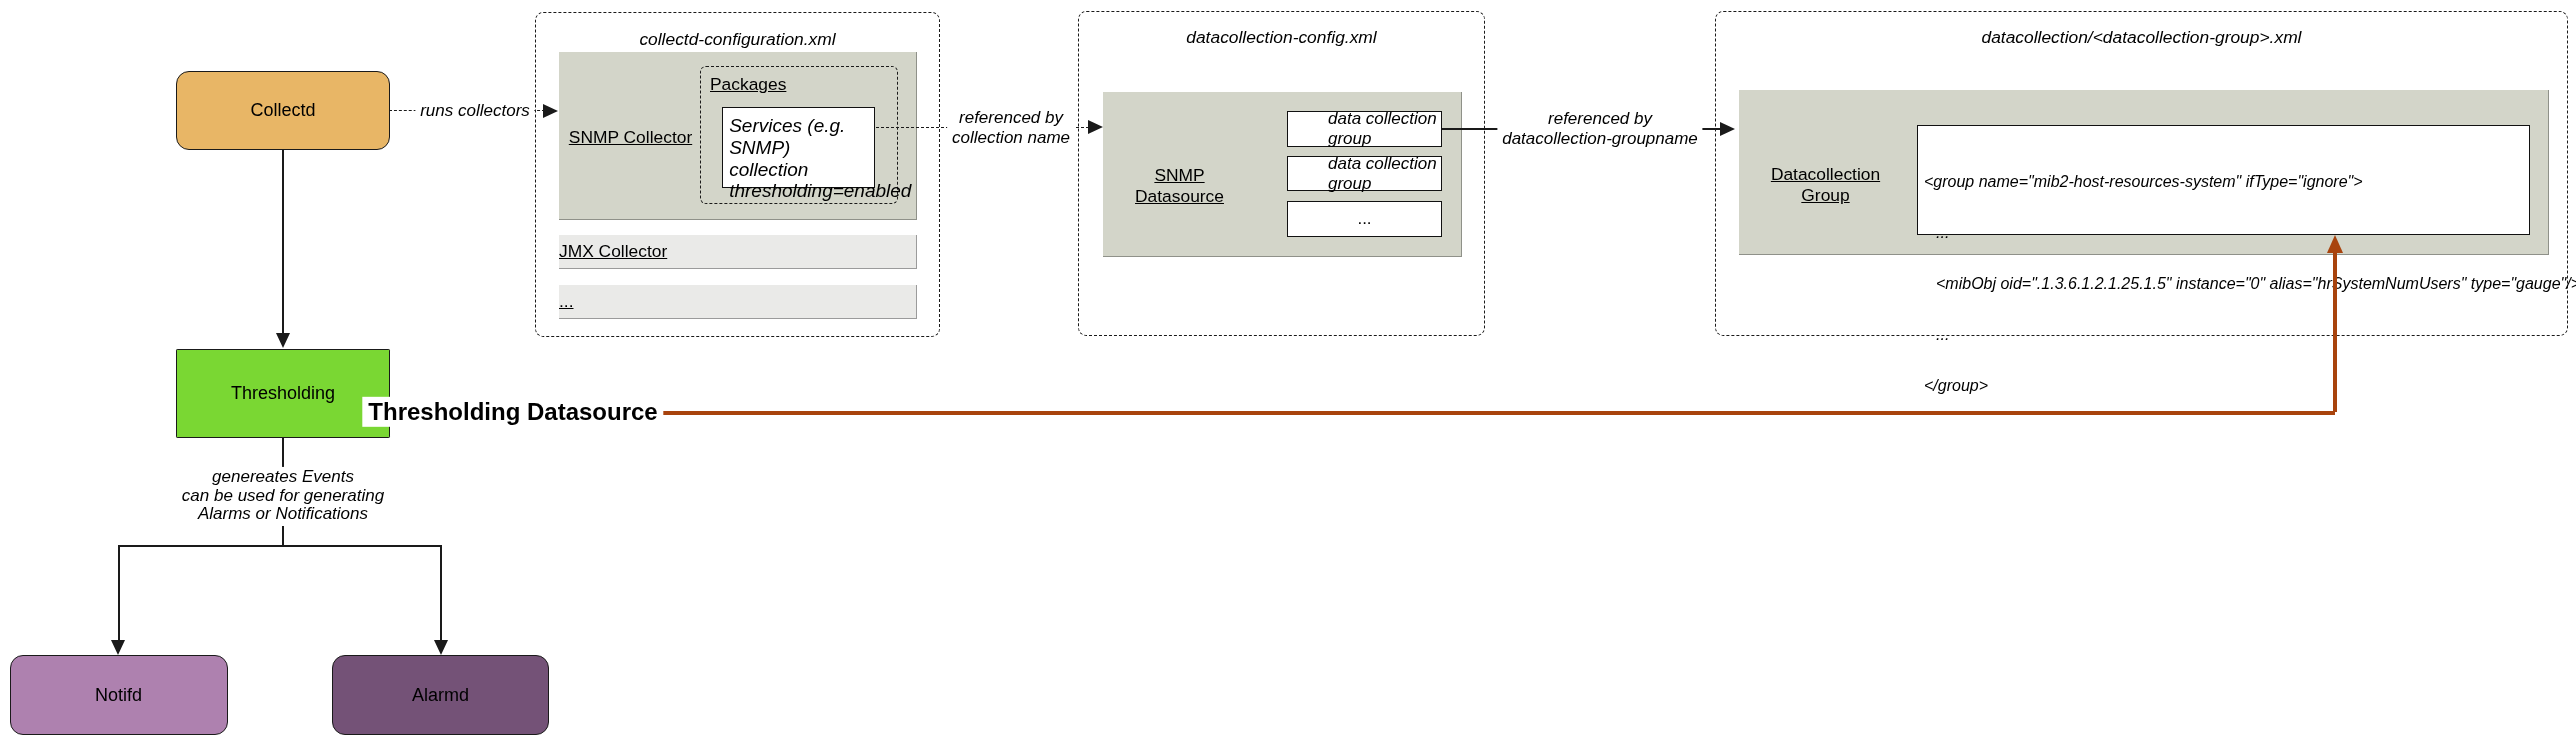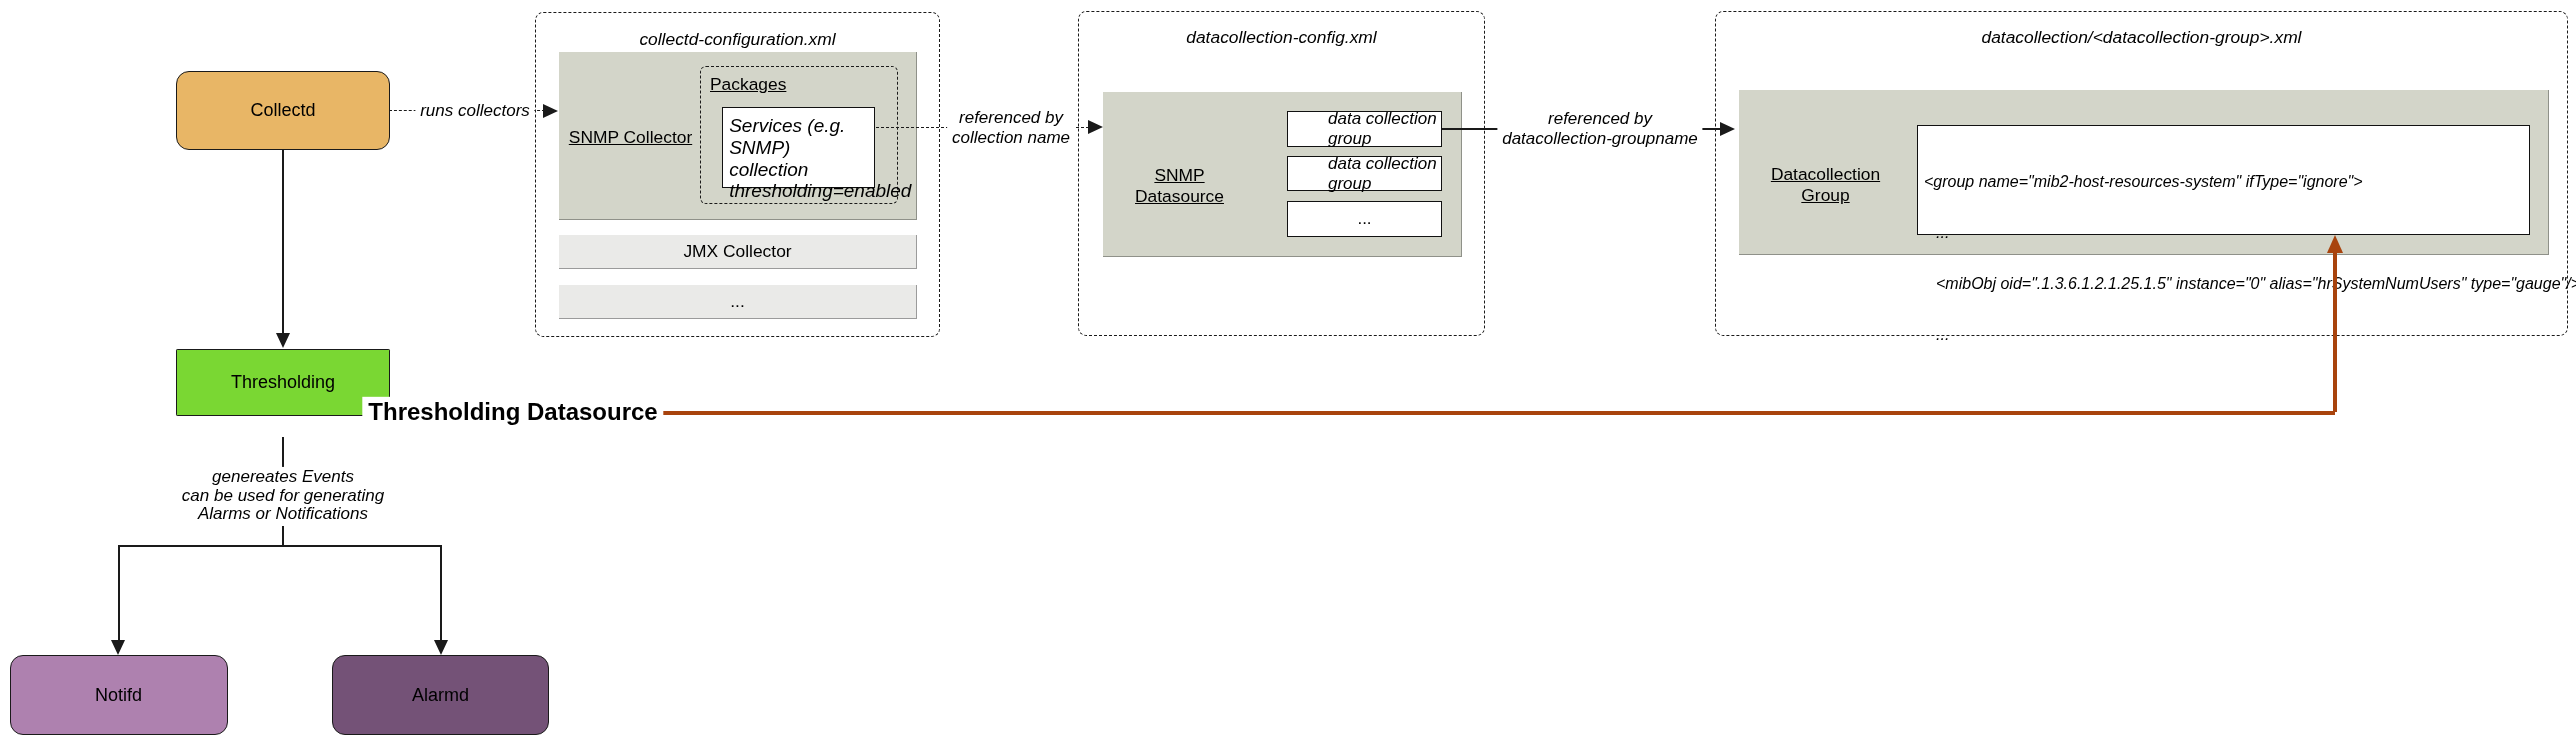--- a/index.html
+++ b/index.html
@@ -16,21 +16,21 @@
         display:flex;align-items:center;justify-content:center;font-size:18px;}
   
   .filebox{position:absolute;border:1.8px dashed var(--ink);border-radius:8.4px;background:transparent;}
   .filetitle{position:absolute;left:0;right:0;top:15.6px;text-align:center;
              font-style:italic;font-size:17.4px;}
   
   .greybox{position:absolute;background:var(--grey);
            border-right:1.2px solid var(--greyedge);border-bottom:1.8px solid var(--greyedge);}
   .lightbox{position:absolute;background:var(--lgrey);
            border-right:1.2px solid var(--lgreyedge);border-bottom:1.8px solid var(--lgreyedge);
-           display:flex;align-items:center;justify-content:center;font-size:17.4px;}
+           display:flex;align-items:center;justify-content:flex-start;font-size:17.4px;text-decoration:underline;}
   .greylabel{position:absolute;text-align:center;font-size:17.4px;text-decoration:underline;}
   .dashedinner{position:absolute;border:1.8px dashed var(--ink);border-radius:6px;}
   .whitebox{position:absolute;background:#fff;border:1.5px solid #111;}
   .italic{font-style:italic;padding-left:40px;}
   
   .hline{position:absolute;height:1.8px;background:var(--ink);}
   .vline{position:absolute;width:1.8px;background:var(--ink);}
   .hdash{position:absolute;height:0;border-top:1.8px dashed var(--ink);}
   .redline{position:absolute;background:var(--red);}
   
@@ -59,21 +59,21 @@
 </style>
 </head>
 <body>
 
 <div class="canvas">
 
   <div class="node" style="left:176px;top:71px;width:214px;height:79px;background:var(--orange);">
     <span>Collectd</span>
   </div>
 
-  <div class="node" style="left:176px;top:349px;width:214px;height:67px;background:var(--green);border-radius:1.2px;">
+  <div class="node" style="left:176px;top:349px;width:214px;height:89px;background:var(--green);border-radius:1.2px;">
     <span>Thresholding</span>
   </div>
 
   <div class="node" style="left:9.6px;top:655px;width:218px;height:80px;background:var(--lpurple);">
     <span>Notifd</span>
   </div>
 
   <div class="node" style="left:332px;top:655px;width:217px;height:80px;background:var(--dpurple);">
     <span>Alarmd</span>
   </div>
@@ -124,20 +124,21 @@
   </div>
 
   <div class="greybox" style="left:1739px;top:90px;width:810px;height:165px;"></div>
   <div class="greylabel" style="left:1752px;top:164px;width:147px;">Datacollection Group</div>
 
   <div class="codebox" style="left:1917px;top:125px;width:613px;height:110px;">
     <div class="codeline">&lt;group name="mib2-host-resources-system" ifType="ignore"&gt;</div>
     <div class="codeline indent">...</div>
     <div class="codeline indent">&lt;mibObj oid=".1.3.6.1.2.1.25.1.5" instance="0" alias="hrSystemNumUsers" type="gauge"/&gt;</div>
     <div class="codeline indent">...</div>
+    <div class="codeline">&lt;/group&gt;</div>
   </div>
 
   <div class="hdash" style="left:389px;top:110px;width:156px;"></div>
   <div class="arr-right" style="left:543px;top:104px;"></div>
   <div class="edgelabel" style="left:475px;top:111px;">runs collectors</div>
 
   <div class="vline" style="left:282px;top:150px;height:185px;"></div>
   <div class="arr-down" style="left:276px;top:333px;"></div>
 
   <div class="hdash" style="left:876px;top:127px;width:213px;"></div>

